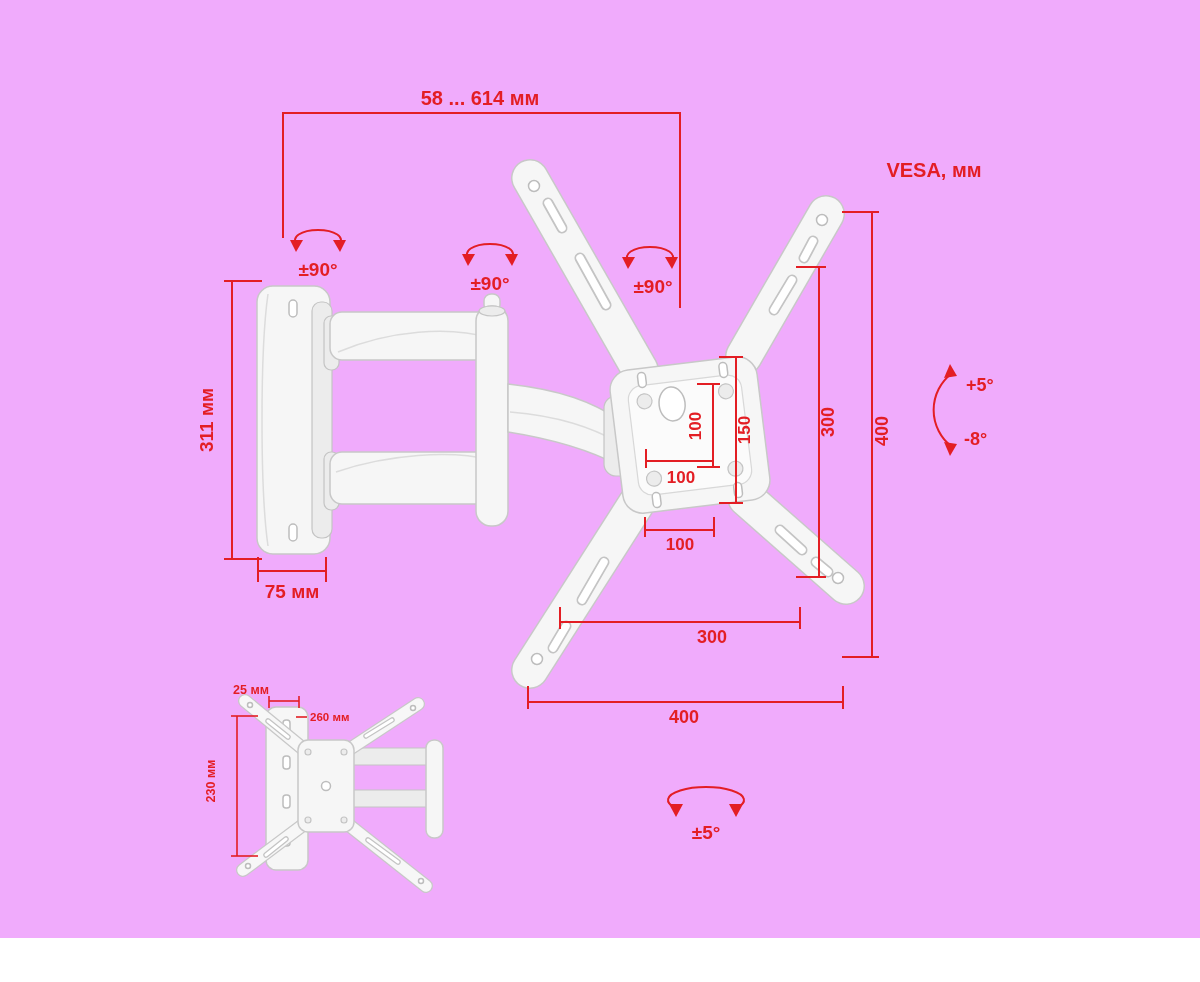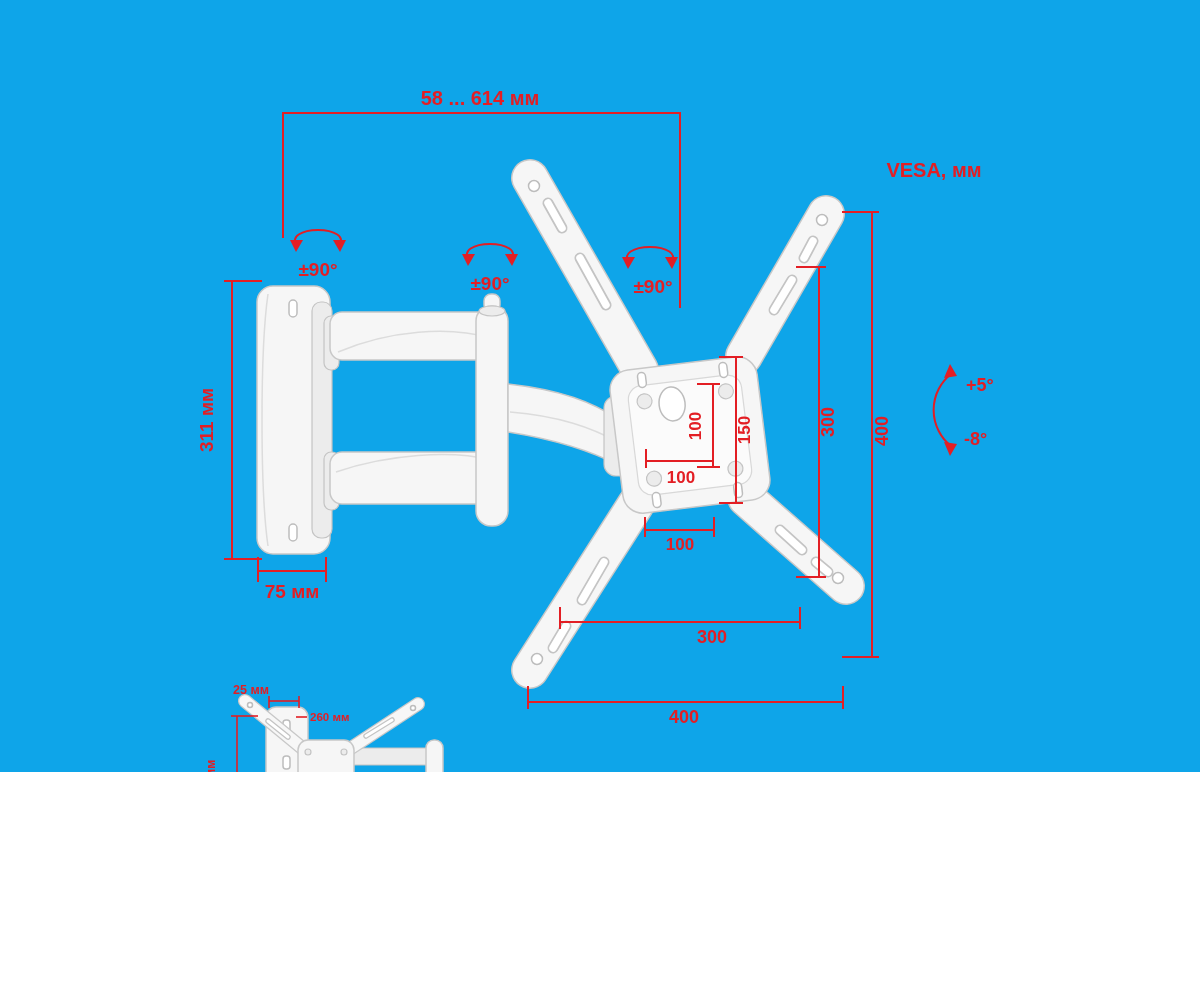--- a/index.html
+++ b/index.html
@@ -1,17 +1,17 @@
 <!DOCTYPE html>
 <html style="--accent: #e31e24;"><head>
 <meta charset="utf-8">
 <style>
   html,body{margin:0;padding:0;background:#ffffff;}
   :root{--accent:#e31e24;}
-  .canvas{width:1200px;height:772px;position:relative;background:#0ea5e9;overflow:hidden;
+  .canvas{width:1200px;height:938px;position:relative;background:#f0abfc;overflow:hidden;
           font-family:"Liberation Sans", sans-serif;}
   svg text{fill:var(--accent);font-family:"Liberation Sans", sans-serif;font-weight:700;}
   
   .part   {fill:#f6f6f6;stroke:#c8c8c8;stroke-width:1.5;}
   .part2  {fill:#ececec;stroke:#c4c4c4;stroke-width:1.2;}
   .inner  {fill:#fbfbfb;stroke:#d8d8d8;stroke-width:1.2;}
   .detail {fill:none;stroke:#dcdcdc;stroke-width:1.5;}
   .hole   {fill:#ffffff;stroke:#bdbdbd;stroke-width:1.5;}
   .cap-o  {fill:none;stroke:#c8c8c8;stroke-width:38;stroke-linecap:round;}
   .cap-f  {fill:none;stroke:#f6f6f6;stroke-width:35;stroke-linecap:round;}

